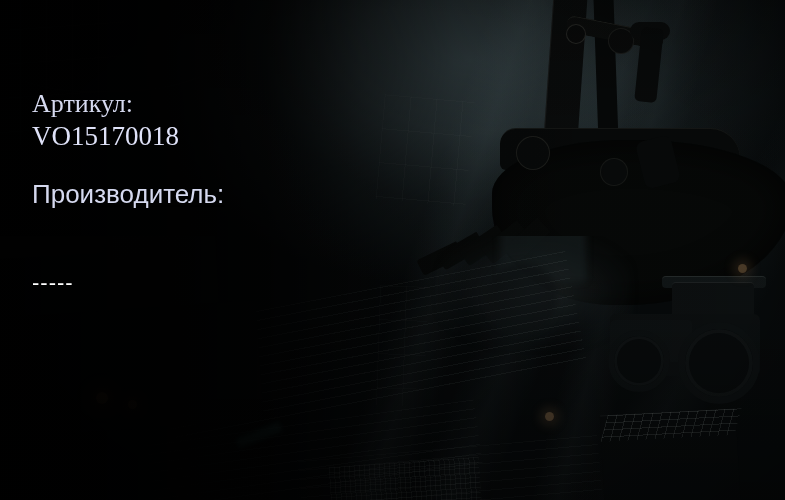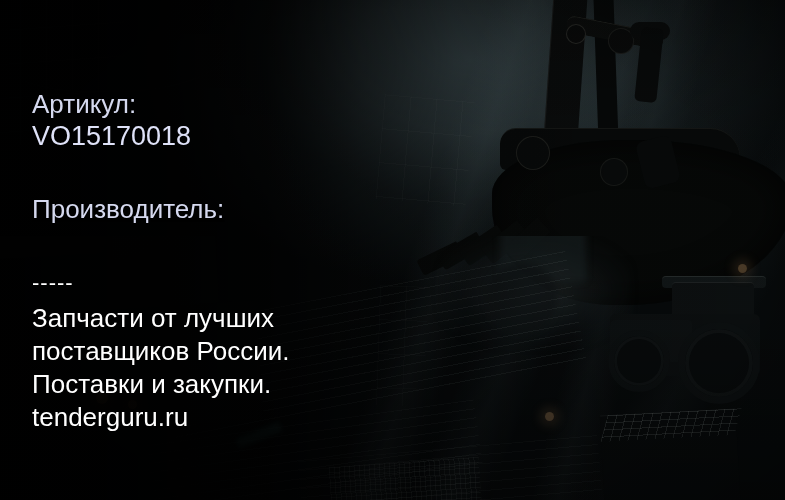--- a/index.html
+++ b/index.html
@@ -282,22 +282,22 @@
     font-size:26px; line-height:32px;
     color:#d5d9ef;
     white-space:nowrap;
   }
   .field-value {
     font-size:27px; line-height:32px;
     color:#dfe2f8;
     white-space:nowrap;
   }
 
-  .field-article      { top:88px; }
-  .field-manufacturer { top:193px;text-decoration:underline; }
+  .field-article      { top:88px;font-family:Liberation Serif, serif; }
+  .field-manufacturer { top:178px;text-decoration:underline; }
 
   .divider {
     position:absolute; left:0; top:272px;
     font-size:22px; line-height:22px;
     color:#ffffff;
     letter-spacing:1px;
   }
 
   .promo {
     position:absolute; left:0; top:302px;
@@ -387,21 +387,15 @@
       <div class="field-label">Артикул:</div>
       <div class="field-value">VO15170018</div>
     </div>
 
     <div class="field field-manufacturer">
       <div class="field-label">Производитель:</div>
     </div>
 
     <div class="divider">-----</div>
 
-    <div class="promo">
-      <div>Запчасти от лучших</div>
-      <div>поставщиков России.</div>
-      <div>Поставки и закупки.</div>
-      <div>tenderguru.ru</div>
-    </div>
 
   </div>
 </div>
 
 </body></html>

